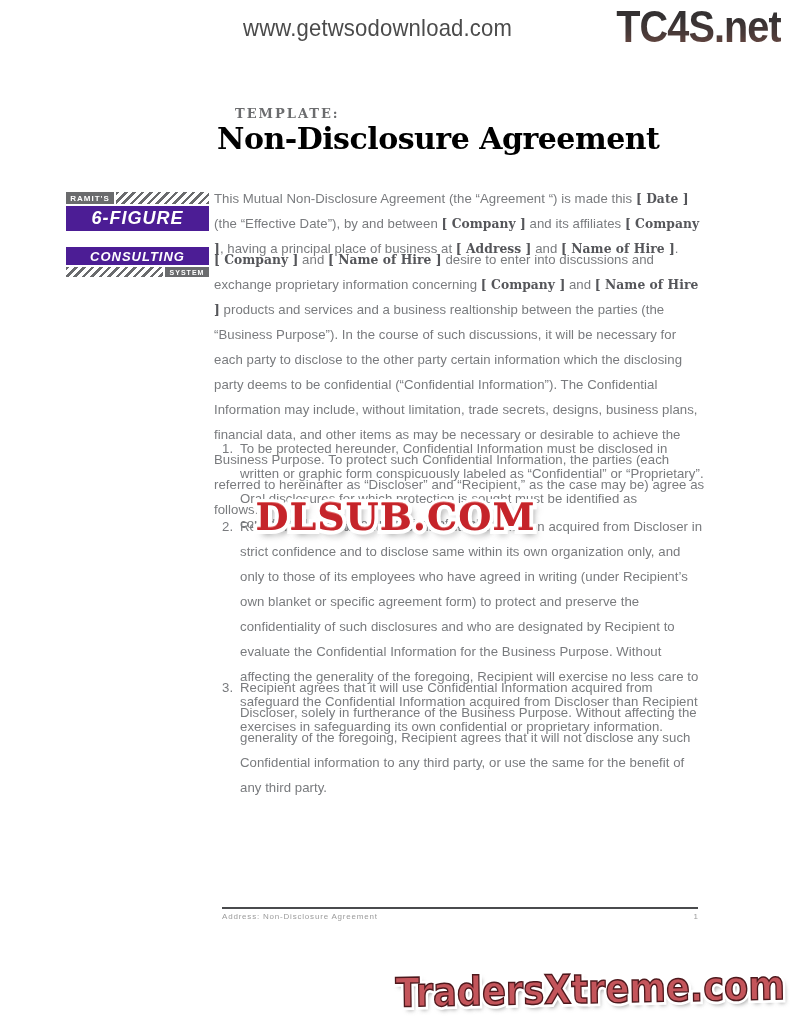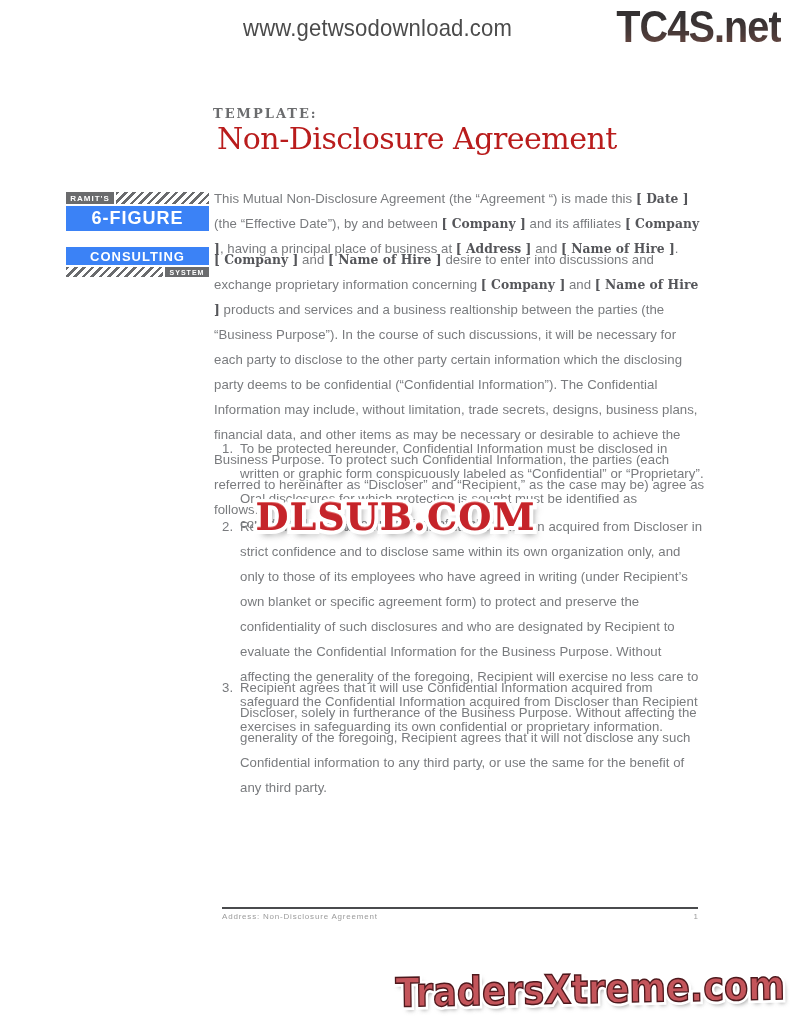--- a/index.html
+++ b/index.html
@@ -26,30 +26,30 @@
   }
   @supports ((-webkit-background-clip:text) or (background-clip:text)) {
     .tc4s {
       background:linear-gradient(180deg,#343132 30%,#4a3a38 65%,#7b5047 100%);
       -webkit-background-clip:text; background-clip:text;
       color:transparent;
     }
   }
   
   .template-label {
-    position:absolute; left:213px; top:106px;
+    position:absolute; left:235px; top:106px;
     font-family:"DejaVu Serif", serif;
     font-weight:bold; font-size:13px; letter-spacing:2px;
     color:#6b6c6e;
   }
   .doc-title {
     position:absolute; left:217px; top:121px;
     font-family:"DejaVu Serif", serif;
-    font-weight:normal; font-size:30px; letter-spacing:-0.5px;
-    color:#b91c1c;
+    font-weight:bold; font-size:30px; letter-spacing:-0.5px;
+    color:#000000;
   }
   
   .badge { position:absolute; left:66px; top:192px; width:143px; }
   .badge-row { display:flex; height:12px; }
   .badge-chip {
     display:flex; align-items:center; justify-content:center;
     background:#6a6b6d; color:#ffffff;
     font-weight:bold; font-size:8px; letter-spacing:1px;
     height:12px;
   }
@@ -57,23 +57,23 @@
   .badge-chip.bottom { width:44px; }
   .badge-hatch {
     flex:1; height:12px;
     background:repeating-linear-gradient(135deg,
       #6a6b6d 0px, #6a6b6d 2.5px,
       #ffffff 2.5px, #ffffff 6px);
   }
   .badge-row-top .badge-hatch { margin-left:2px; }
   .badge-row-bottom .badge-chip { margin-left:2px; }
   .badge-yellow {
-    background:#3b82f6; color:#ffffff;
+    background:#4c1d95; color:#ffffff;
     display:flex; align-items:center; justify-content:center;
-    font-weight:bold; letter-spacing:1px;
+    font-weight:bold; letter-spacing:1px;font-style:italic;
   }
   .badge-line1 { height:25px; font-size:18px; margin-top:2px; }
   .badge-line2 { height:18px; font-size:13px; margin-top:16px; }
   .badge-row-bottom { margin-top:2px; height:10px; }
   .badge-row-bottom .badge-hatch { height:10px; }
   .badge-row-bottom .badge-chip { height:10px; font-size:7px; }
   
   .para, .list-item {
     position:absolute; left:214px; width:492px;
     font-size:13.2px; line-height:25px;

